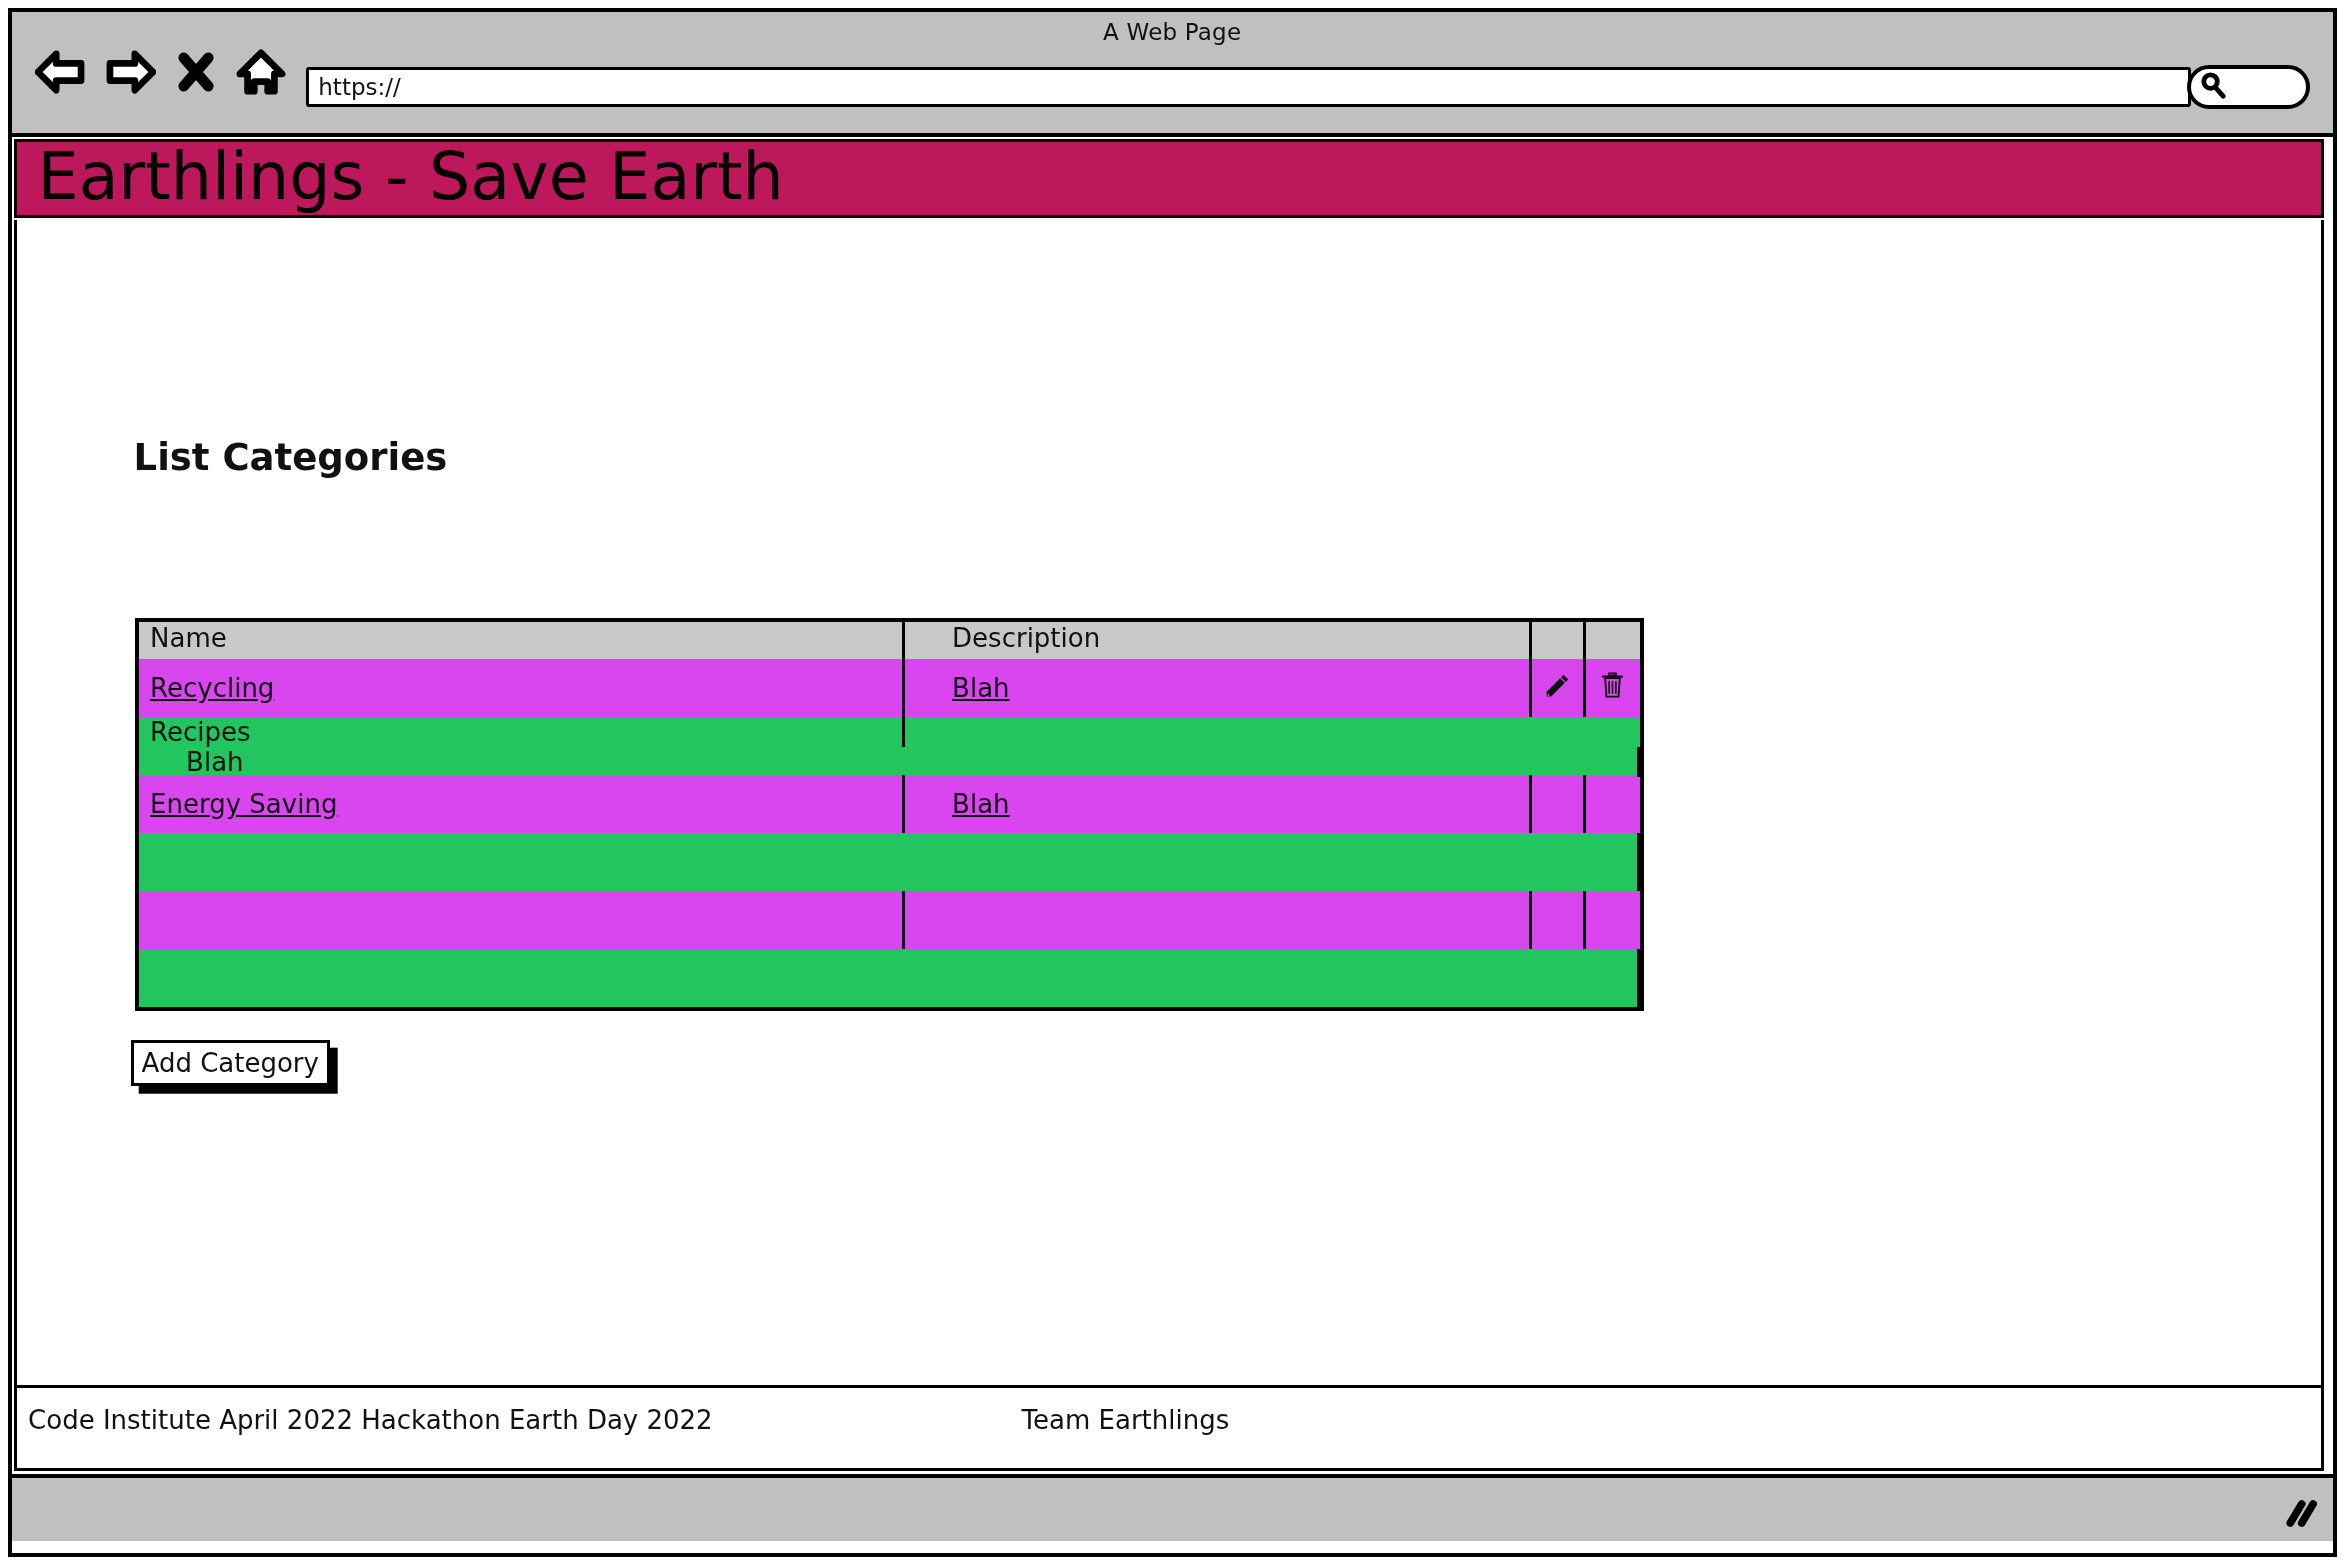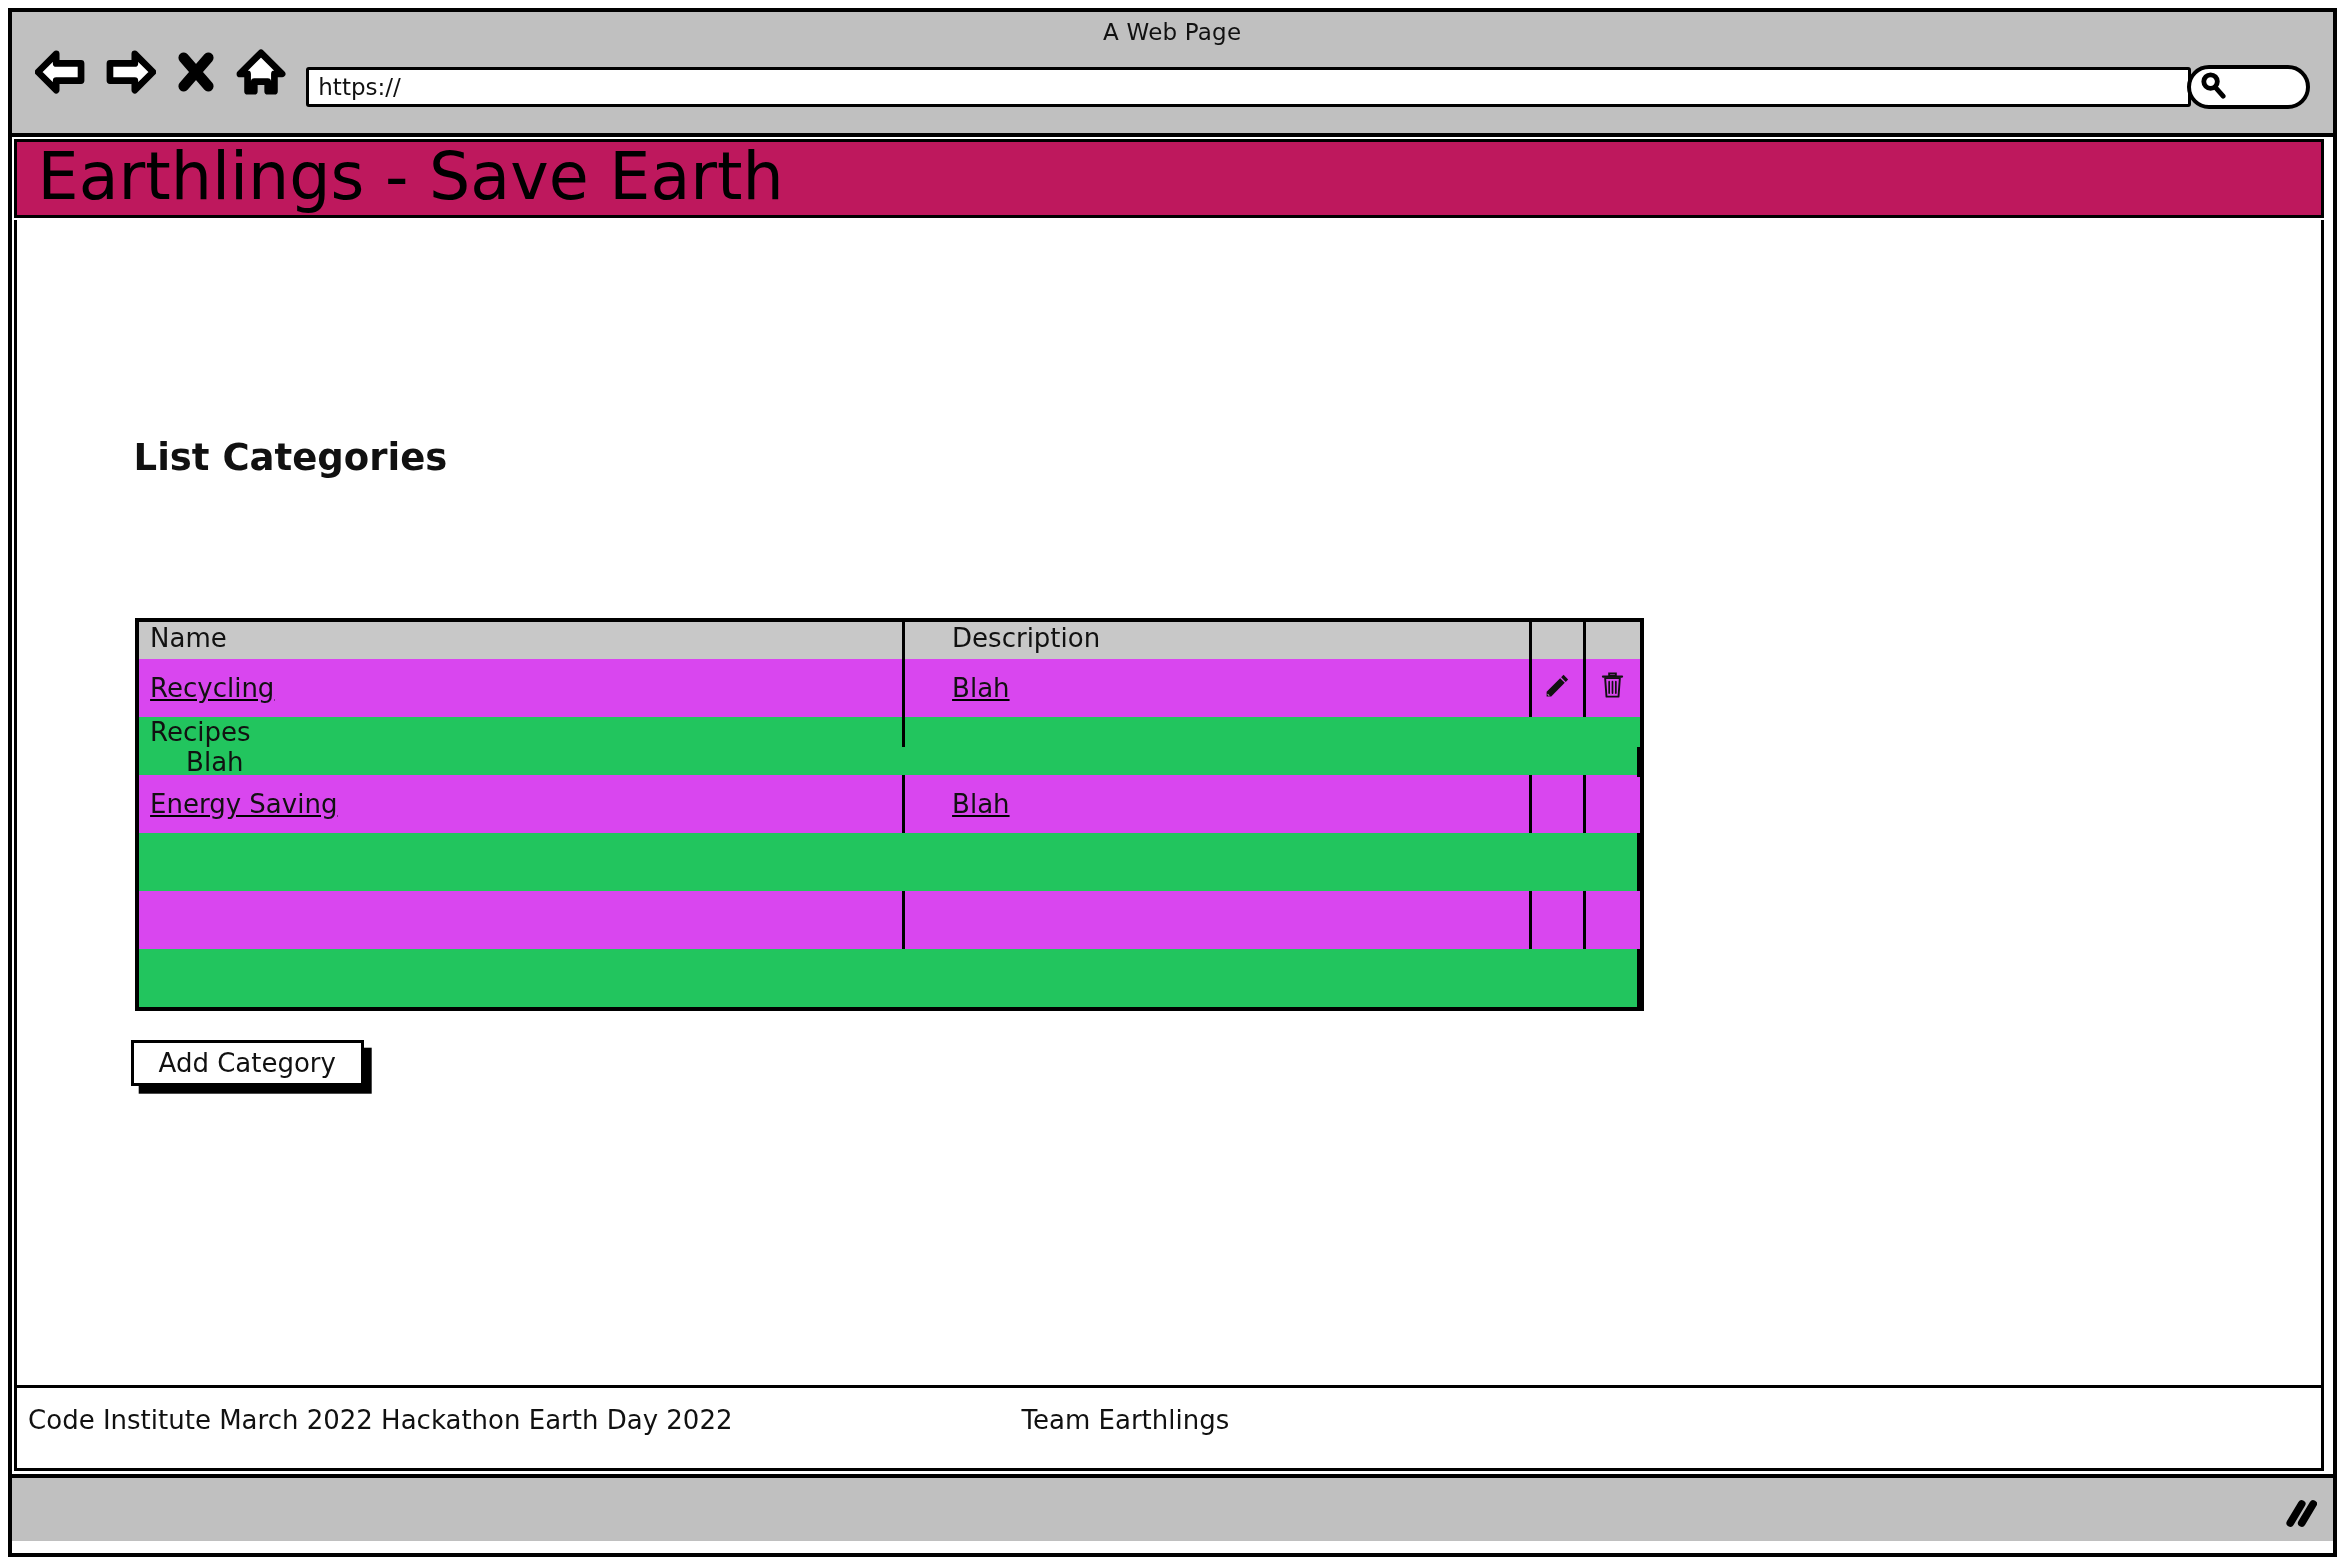--- a/index.html
+++ b/index.html
@@ -229,21 +229,21 @@
     left: 114px;
     top: 820px;
     min-width: 188px;
     height: 46px;
     background: #ffffff;
     border: 3.8px solid #000000;
     box-sizing: border-box;
     display: flex;
     align-items: center;
     justify-content: center;
-    padding: 0 25px;
+    padding: 0 8px;
     box-shadow: 7.7px 7.7px 0 0 #000000;
     cursor: pointer;
   }
   .add-button-label {
     font-size: 26px;
     color: #111111;
     white-space: nowrap;
   }
 
   
@@ -447,21 +447,21 @@
           <div class="col-action last"></div>
         </div>
 
       </div>
 
       <div class="add-button">
         <span class="add-button-label">Add Category</span>
       </div>
 
       <div class="site-footer">
-        <span class="footer-left">Code Institute March 2022 Hackathon Earth Day 2022</span>
+        <span class="footer-left">Code Institute April 2022 Hackathon Earth Day 2022</span>
         <span class="footer-center">Team Earthlings</span>
       </div>
 
     </div>
 
   </div>
 
   <div class="status-bar">
     <span class="resize-grip">
       <svg width="42" height="33" viewBox="0 0 44 34">

